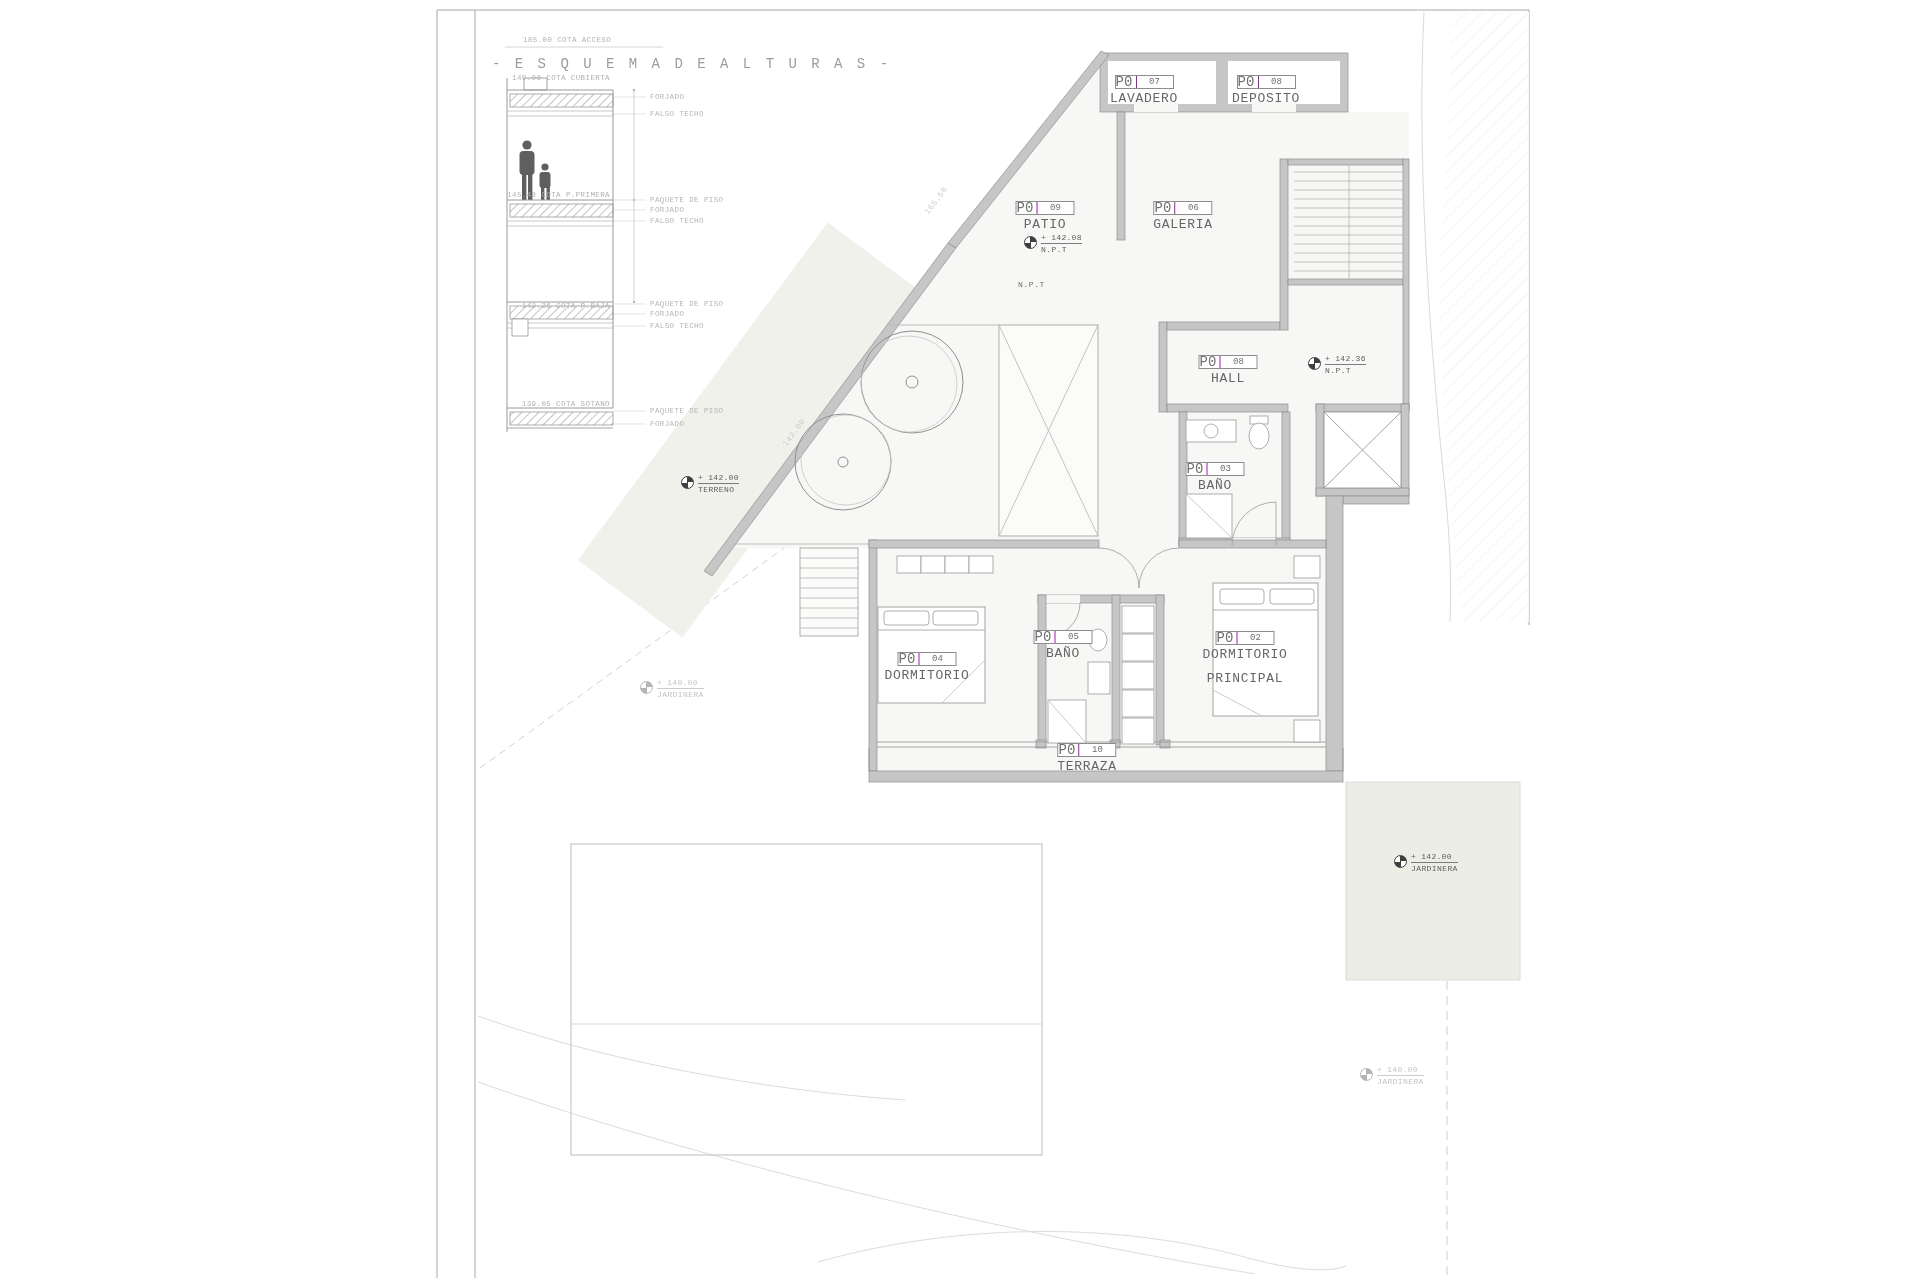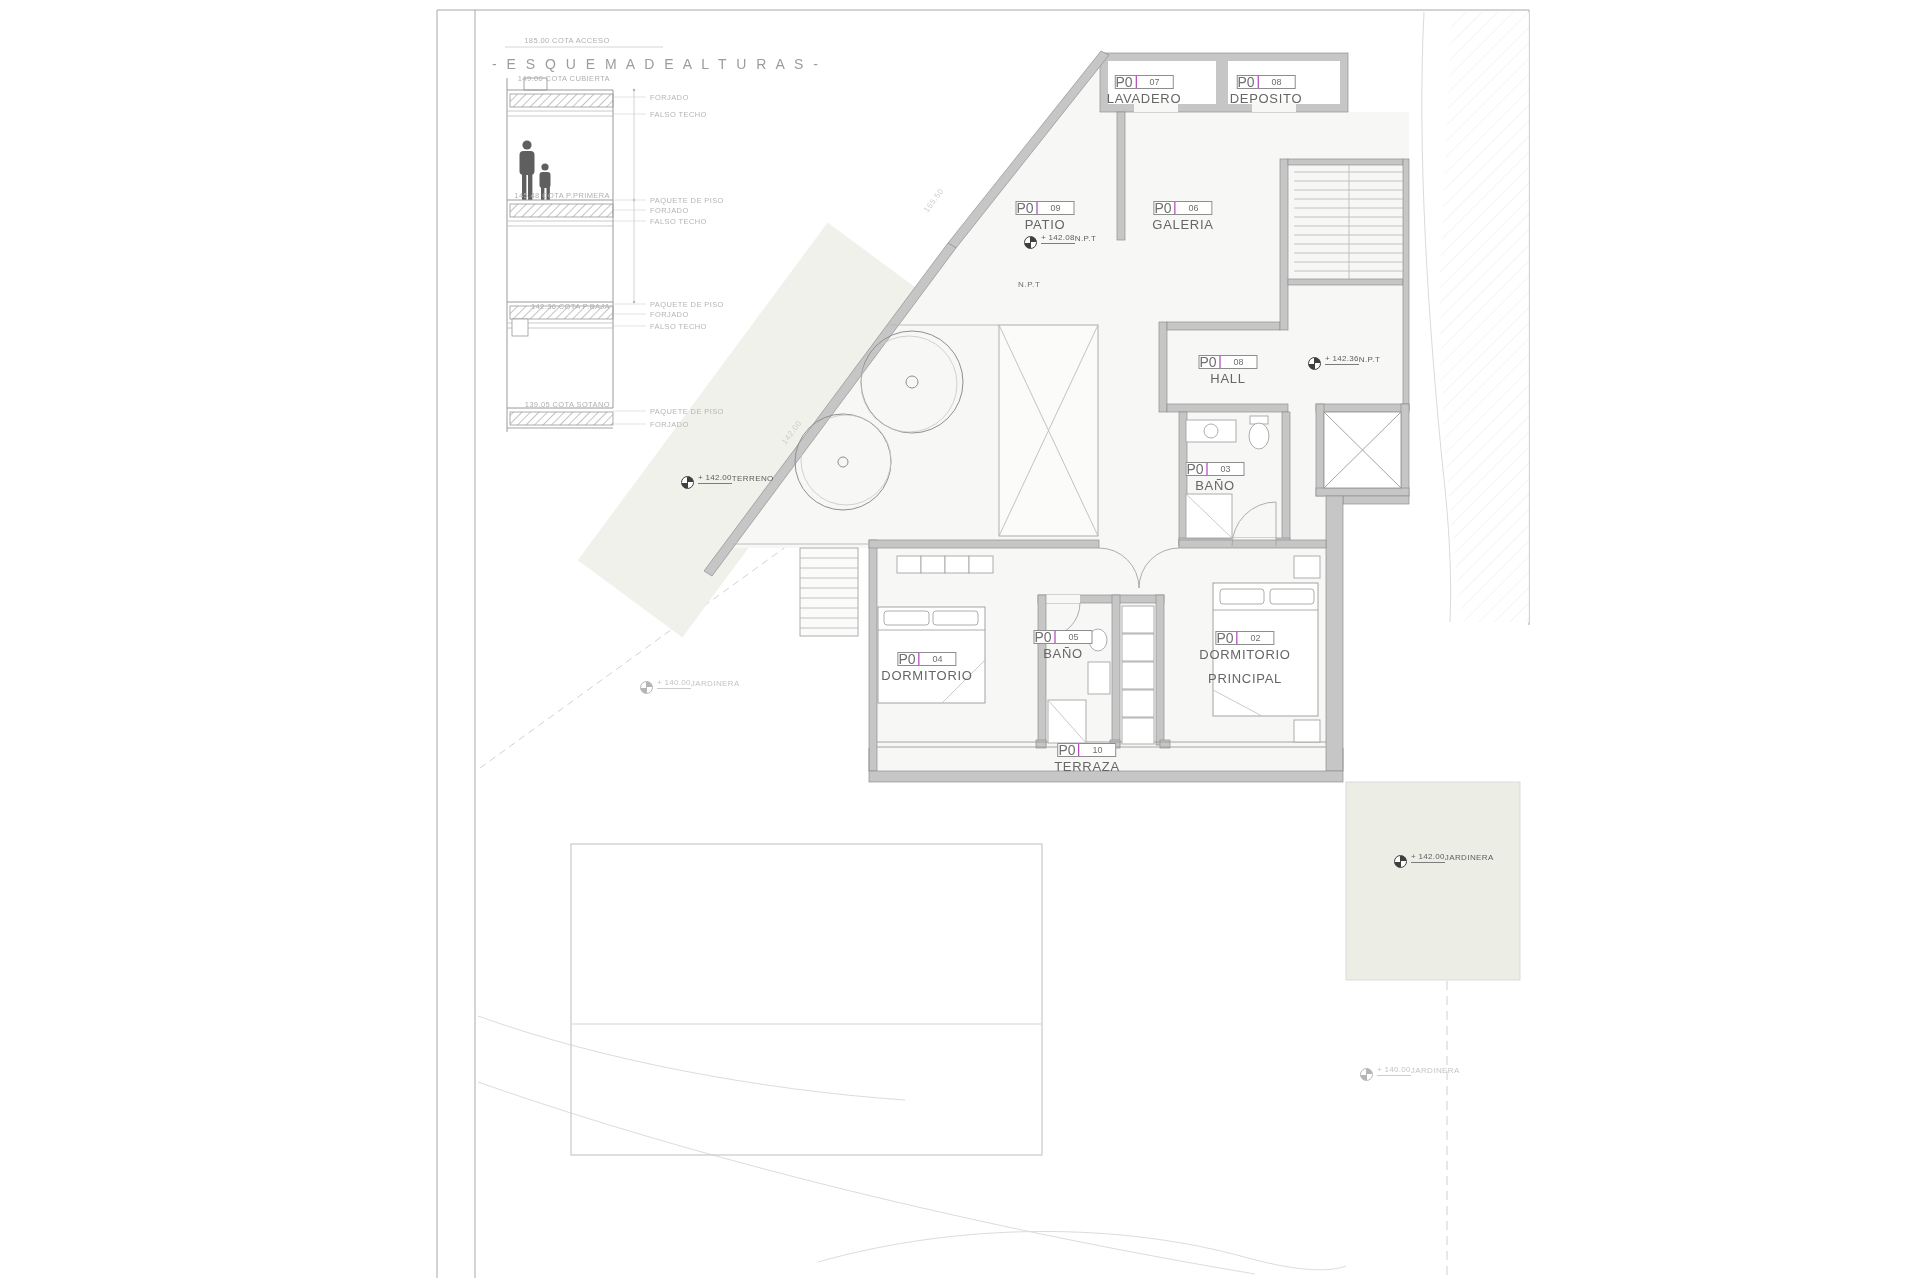--- a/index.html
+++ b/index.html
@@ -1,35 +1,35 @@
 <!DOCTYPE html>
 <html><head>
 <meta charset="utf-8">
 <style>
   html,body{margin:0;padding:0;background:#ffffff;}
   #sheet{position:relative;width:1896px;height:1280px;background:#ffffff;overflow:hidden;
-         font-family:Liberation Sans, sans-serif;}
+         font-family:Liberation Mono, monospace;}
   svg{position:absolute;left:0;top:0;}
   .abs{position:absolute;white-space:nowrap;}
   
   .cota{font-size:7.5px;color:#b0b0b0;letter-spacing:.4px;}
   .cota-r{width:150px;text-align:right;}
   .side-lbl{font-size:7.5px;color:#b5b5b5;letter-spacing:.4px;}
   .schema-title{font-size:14px;color:#9c9c9c;letter-spacing:3px;width:190px;text-align:center;}
   
   .tag-group{position:absolute;transform:translateX(-50%);text-align:center;}
   .tag{display:inline-flex;border:1px solid #8d8d8d;background:#ffffff;height:12px;line-height:12px;}
   .tag .a{width:20px;border-right:1px solid #a21caf;font-size:14px;color:#6f6f6f;text-align:left;}
   .tag .b{width:36px;font-size:9px;color:#6f6f6f;text-align:center;}
   .rname{margin-top:2px;font-size:13px;color:#666666;letter-spacing:.7px;line-height:12px;}
   
   .marker{position:absolute;display:flex;align-items:flex-start;}
   .m-icon{width:11px;height:11px;border-radius:50%;border:1px solid #3f3f3f;flex:0 0 auto;margin-top:3px;
           background:conic-gradient(#3f3f3f 0 90deg,#ffffff 90deg 180deg,#3f3f3f 180deg 270deg,#ffffff 270deg 360deg);}
-  .m-txt{margin-left:4px;display:flex;flex-direction:row;}
+  .m-txt{margin-left:4px;display:flex;flex-direction:column;}
   .m-val{font-size:8px;color:#5d5d5d;border-bottom:1px solid #7c7c7c;padding-bottom:1px;letter-spacing:.3px;}
   .m-lab{font-size:8px;color:#5d5d5d;margin-top:1px;letter-spacing:.4px;}
   .faint{opacity:.38;}
   .dim{font-size:8px;color:#cdcdcd;transform:rotate(-53deg);letter-spacing:.5px;}
   .npt{font-size:8px;color:#6f6f6f;letter-spacing:.6px;}
 </style>
 </head>
 <body>
 
 <div id="sheet">

